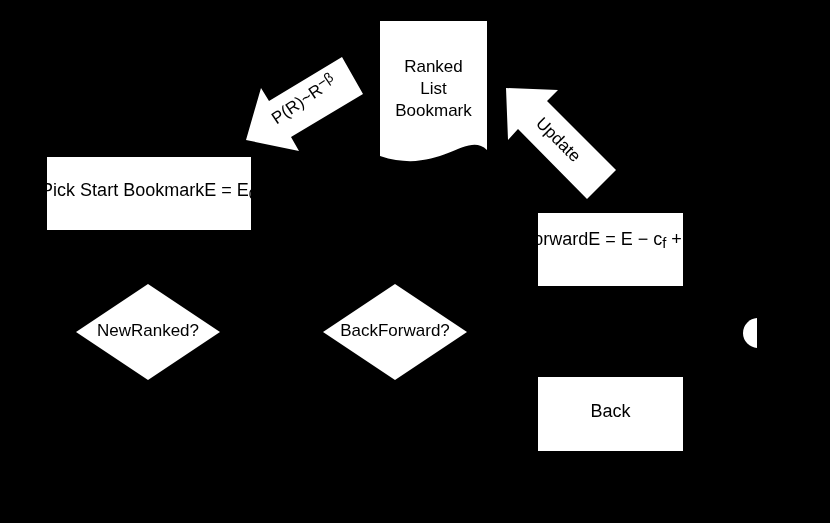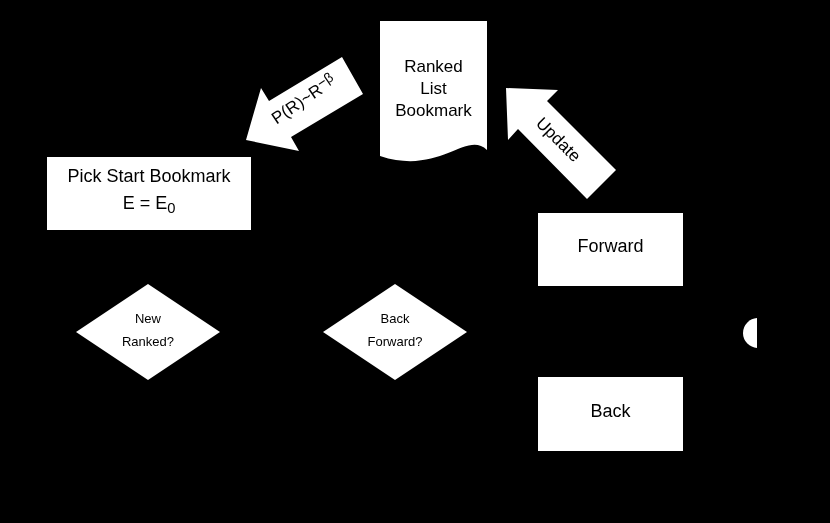--- a/index.html
+++ b/index.html
@@ -26,38 +26,37 @@
     stroke: none;
   }
   .label {
     position: absolute;
     color: #000000;
     text-align: center;
     white-space: nowrap;
   }
   .box-label {
     display: flex;
-    flex-direction: column;
     align-items: center;
     justify-content: center;
     font-size: 18px;
     line-height: 27px;
     padding-bottom: 6px;
     box-sizing: border-box;
   }
   .doc-label {
     font-size: 17px;
     line-height: 22px;
   }
   .diamond-label {
     display: flex;
-    flex-direction: column;
+    flex-direction: row;
     align-items: center;
     justify-content: center;
-    font-size: 13px;
+    font-size: 17px;
     line-height: 23px;
     padding-bottom: 4px;
     box-sizing: border-box;
   }
   .arrow-label {
     font-size: 17px;
     height: 26px;
     line-height: 26px;
   }
   .sub {
@@ -112,22 +111,25 @@
     <div>Bookmark</div>
   </div>
 
   <div class="label box-label" style="left:47px; top:157px; width:204px; height:73px;">
     <div>Pick Start Bookmark</div>
     <div>
       <span>E = E</span><span class="sub">0</span><span></span>
     </div>
   </div>
 
-  <div class="label box-label" style="left:538px; top:213px; width:145px; height:73px;">
+  <div class="label box-label" style="left:538px; top:206px; width:145px; height:73px;">
     <div>Forward</div>
+    <div>
+      <span>E = E − c</span><span class="sub">f</span><span> + Δ</span>
+    </div>
   </div>
 
   <div class="label box-label" style="left:538px; top:377px; width:145px; height:74px;">
     <div>Back</div>
   </div>
 
   <div class="label diamond-label" style="left:76px; top:284px; width:144px; height:96px;">
     <div>New</div>
     <div>Ranked?</div>
   </div>

